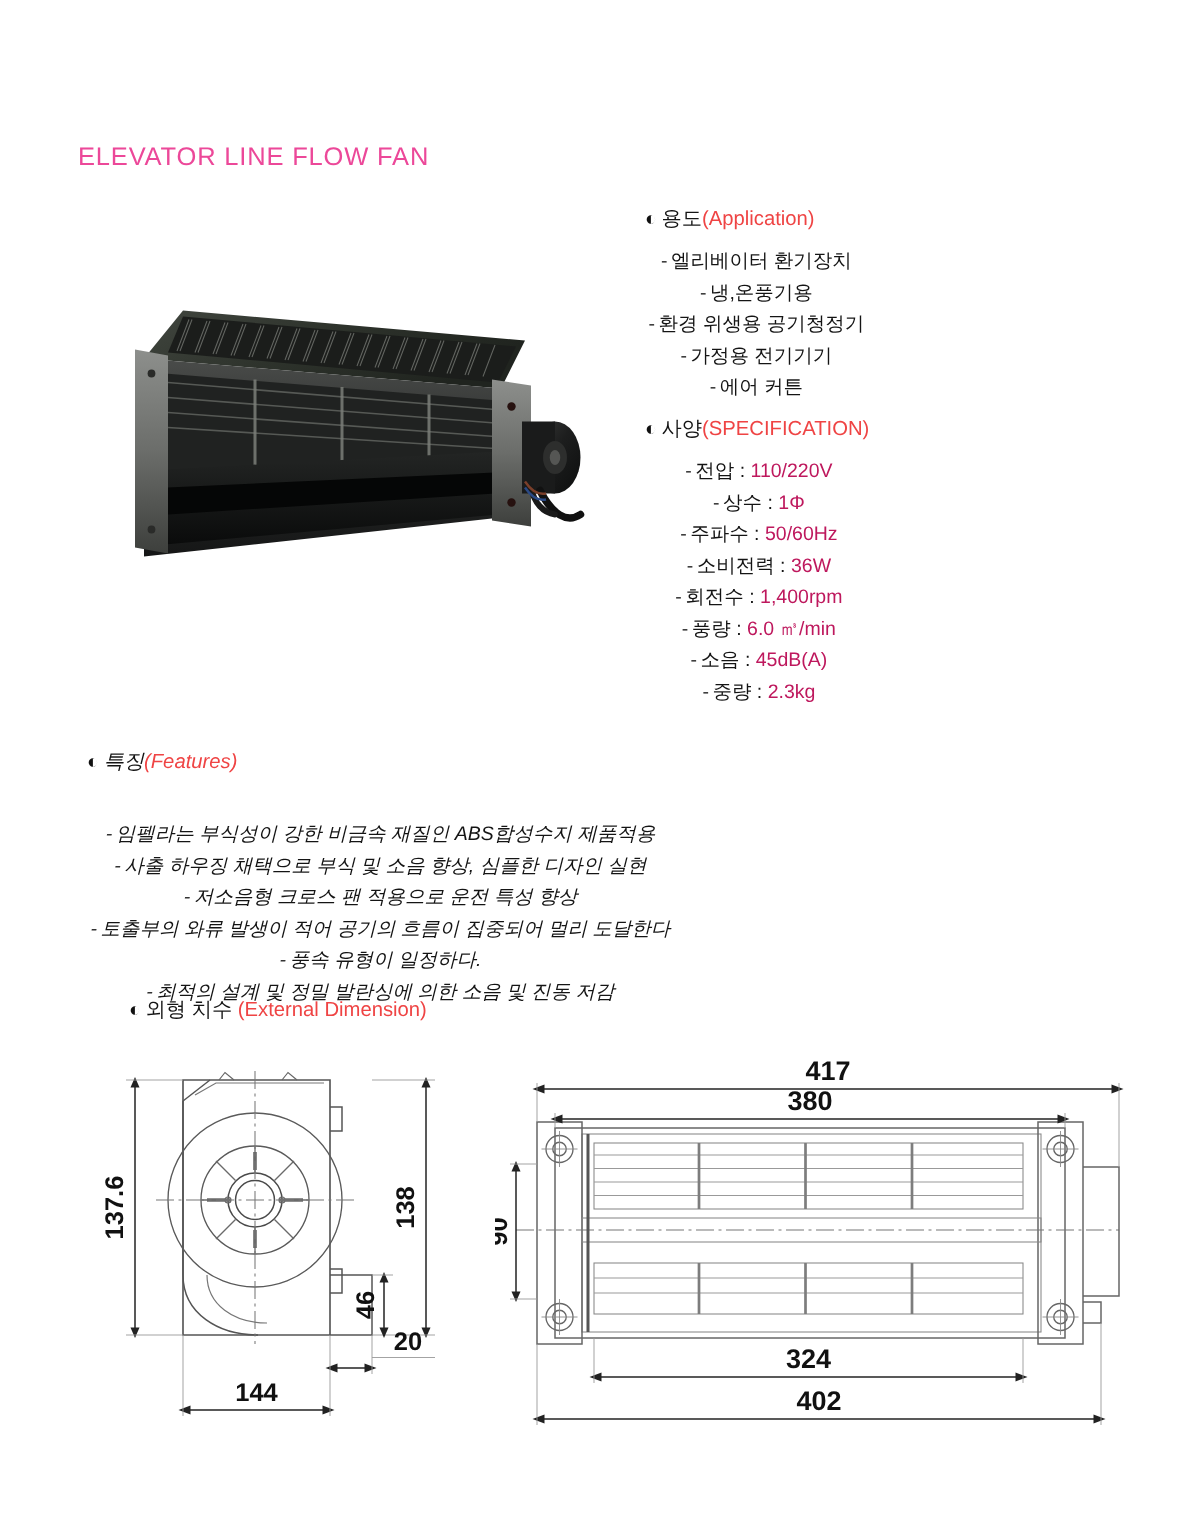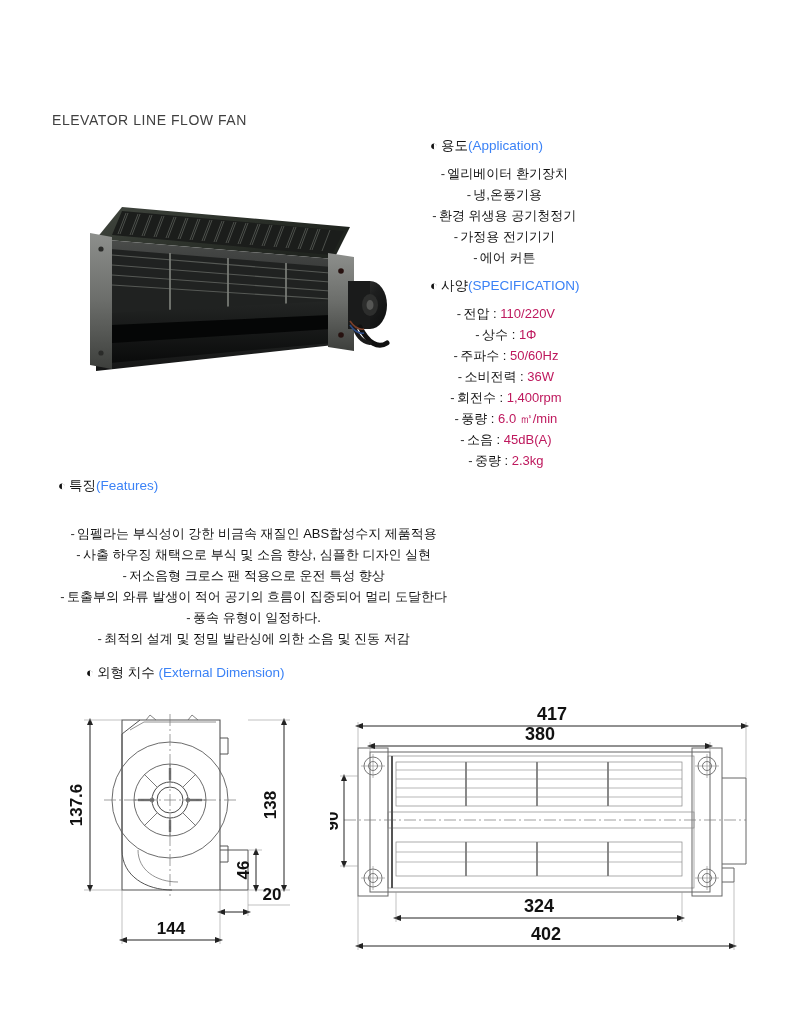--- a/index.html
+++ b/index.html
@@ -14,24 +14,24 @@
     font-family: "Liberation Sans", "DejaVu Sans", sans-serif;
     color: #1a1a1a;
     overflow: hidden;
   }
   .page { position: absolute; inset: 0; }
 
   
   .doc-title {
     position: absolute;
     left: 52px;
-    top: 112px;
-    font-size: 14px;
+    top: 95px;
+    font-size: 17px;
     letter-spacing: .55px;
-    color: #404040;
+    color: #ec4899;
     white-space: nowrap;
   }
 
   
   .photo-wrap {
     position: absolute;
     left: 82px;
     top: 193px;
     width: 318px;
     height: 188px;
@@ -47,34 +47,34 @@
     line-height: 1.25;
   }
   .bullet {
     display: inline-block;
     width: 11px;
     text-align: left;
     color: #111;
     font-size: 13px;
   }
   .ko { color: #141414; text-align: center; }
-  .en { color: #3b82f6; }
+  .en { color: #ef4444; }
   .spec-line, .feat-line {
     font-size: 13px;
     line-height: 1.62;
     white-space: nowrap;
     color: #141414;
     text-align: center;
   }
   .dash { color: #333; display: inline-block; width: 9px; }
   .val { color: #be185d; }
 
   #application { left: 430px; top: 138px; }
   #specification { left: 430px; top: 278px; }
-  #features { left: 58px; top: 478px; }
+  #features { left: 58px; top: 500px; font-style: italic; }
   .feat-list { margin-top: 28px; }
   #extdim { left: 58px; top: 665px; margin-left: 28px; }
 
   
   .drawings {
     position: absolute;
     left: 0;
     top: 700px;
     width: 800px;
     height: 270px;

